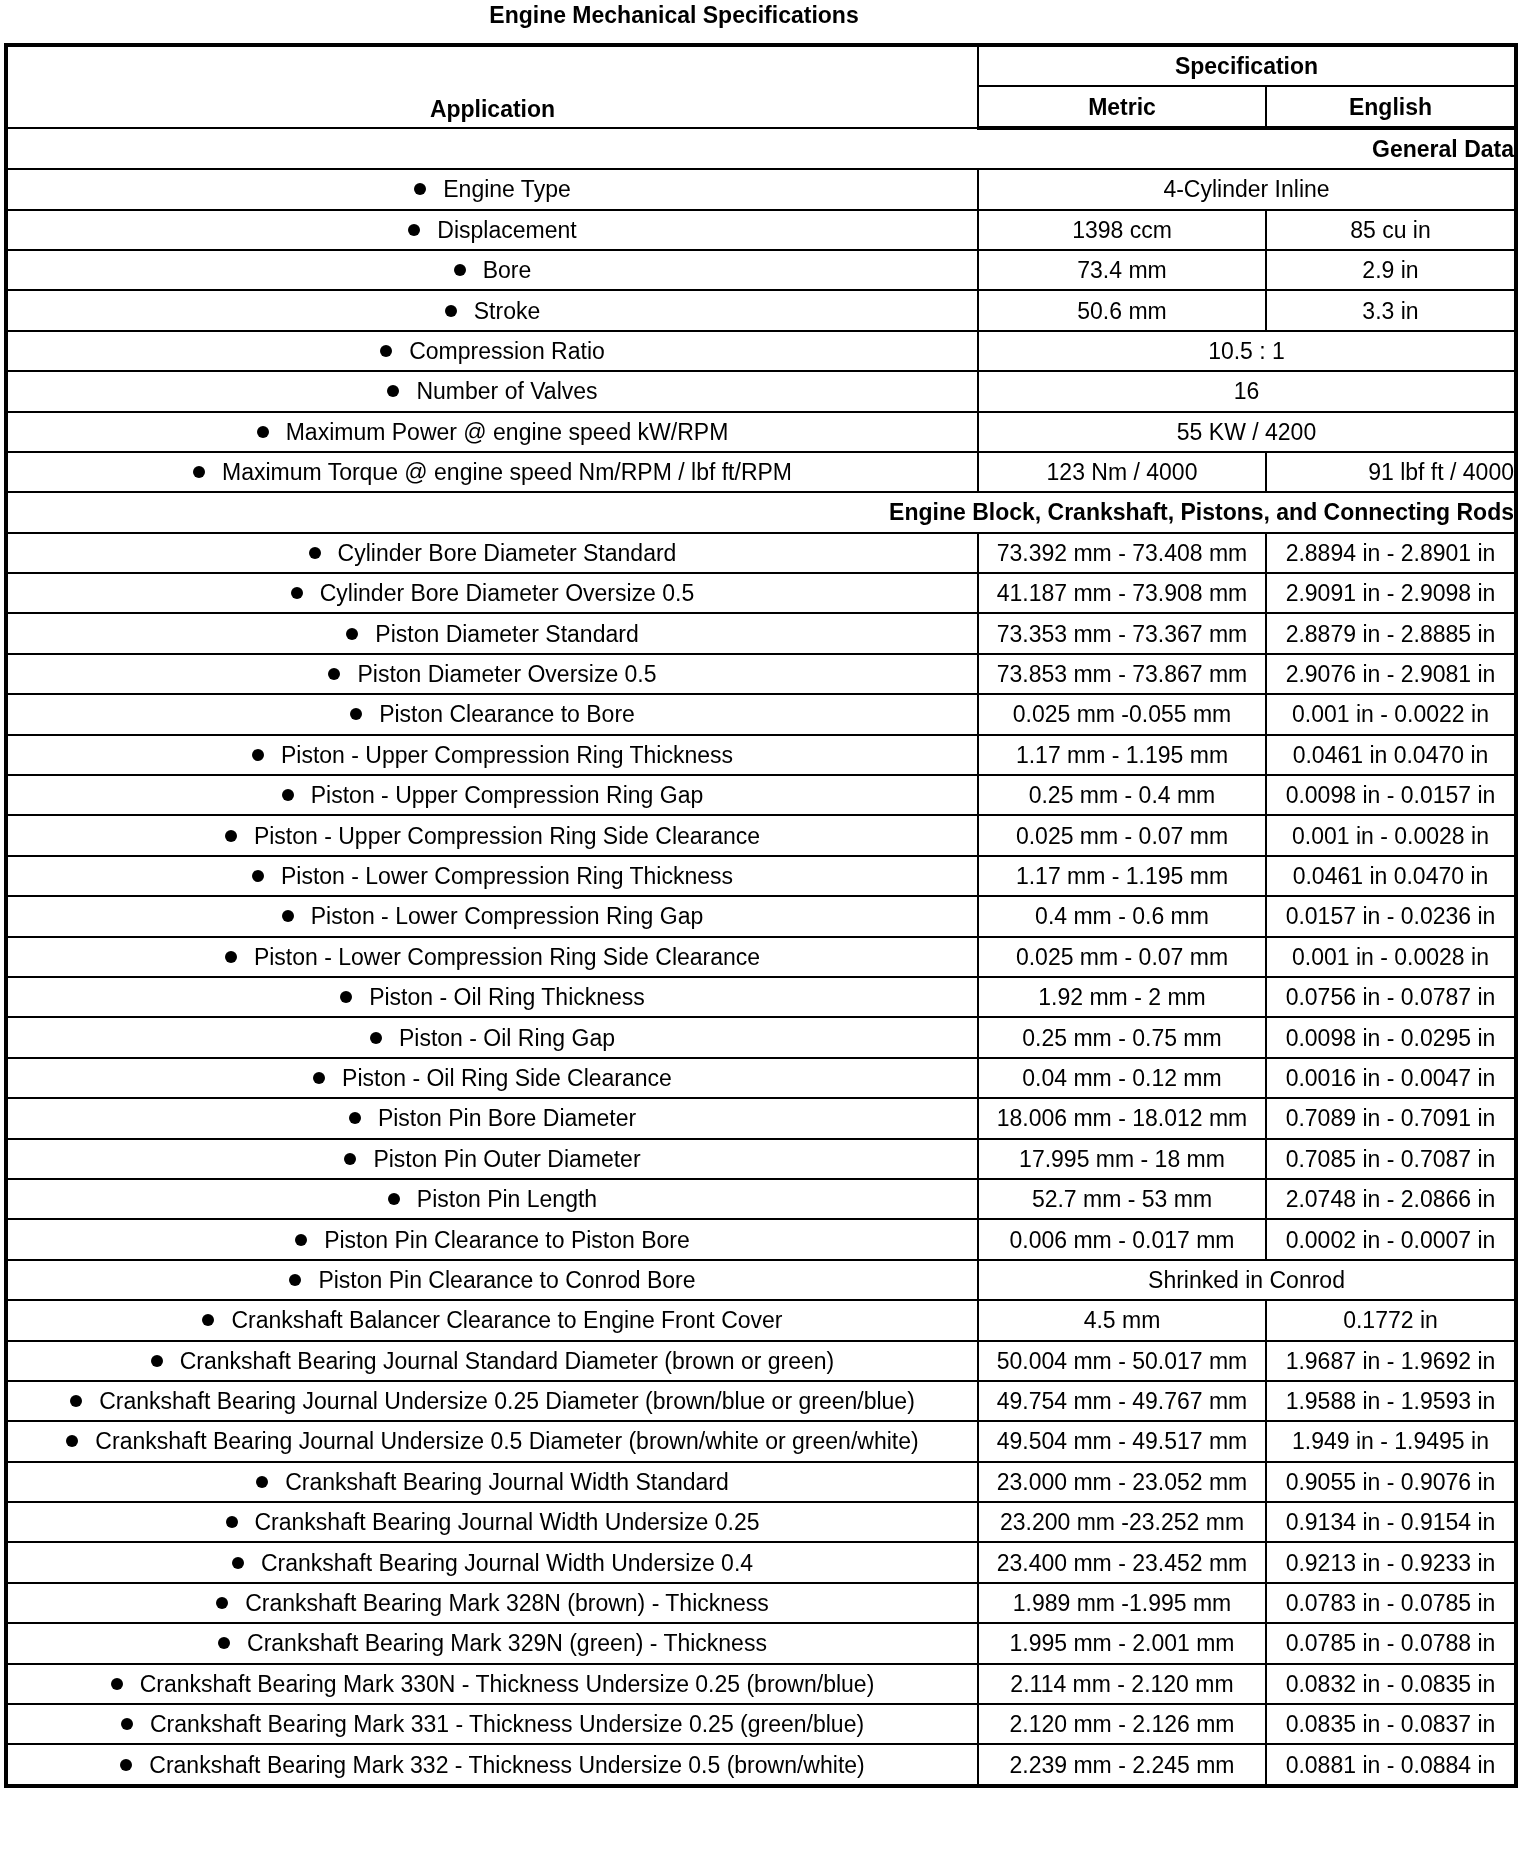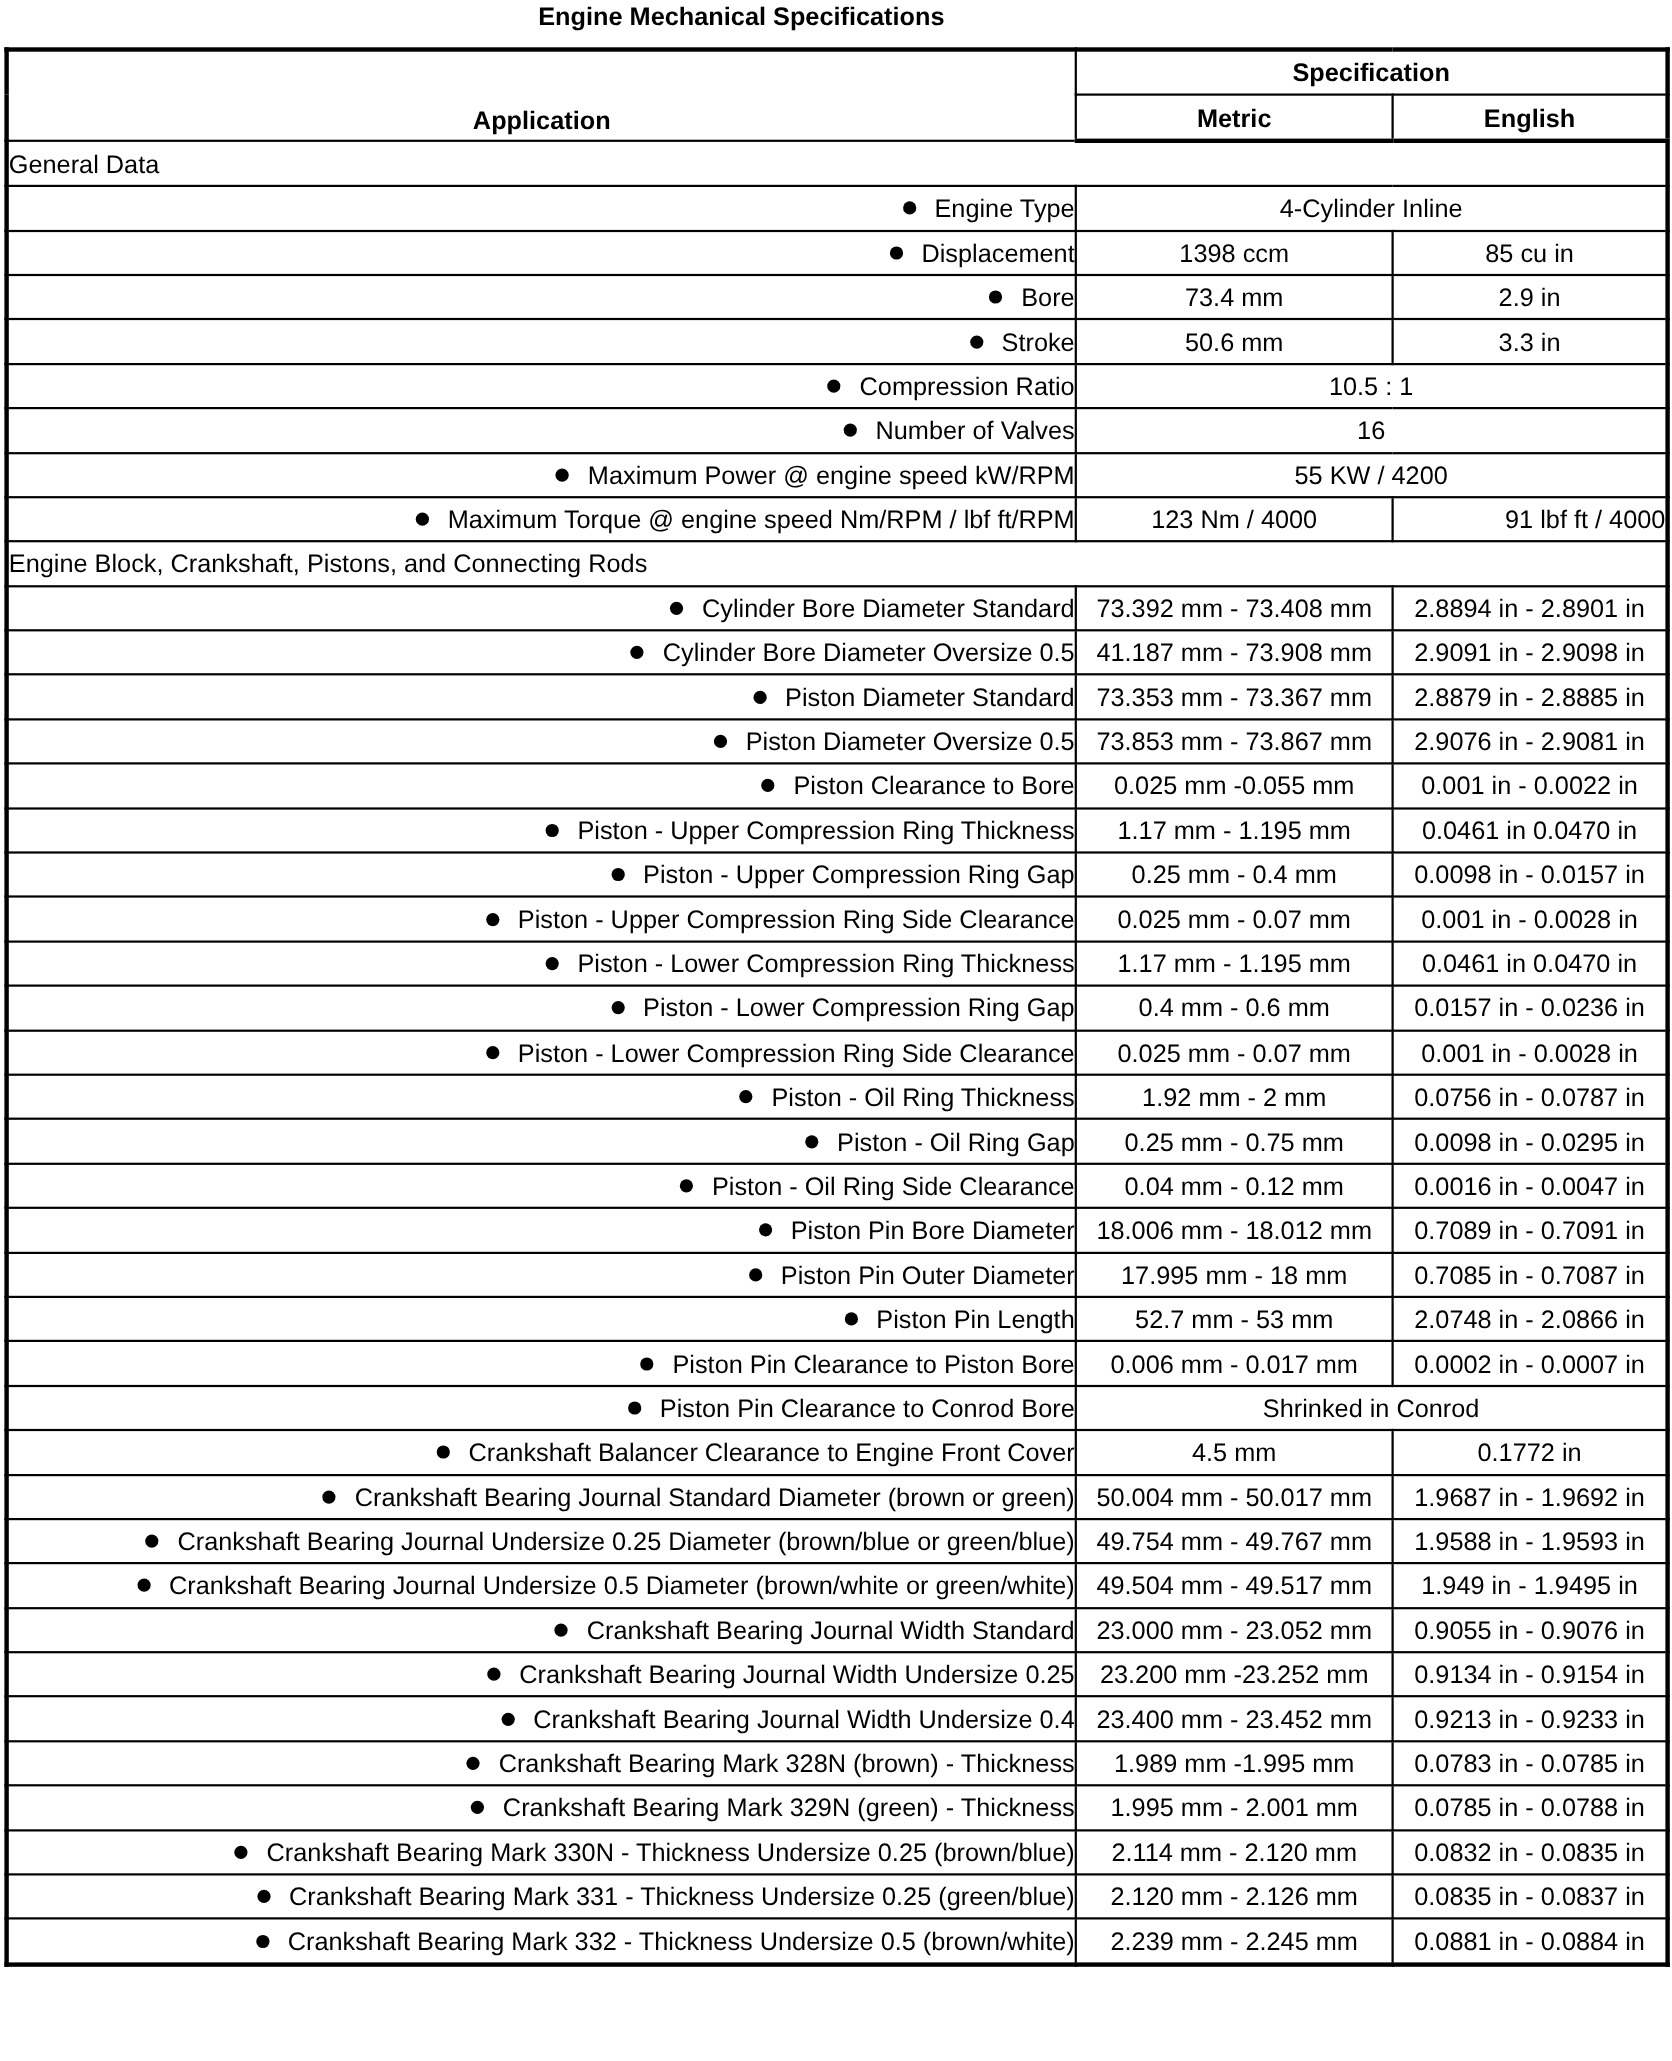--- a/index.html
+++ b/index.html
@@ -18,22 +18,22 @@
   }
   table.spec col.c-app { width: 972px; }
   table.spec col.c-met { width: 288px; }
   table.spec col.c-eng { width: 250px; }
   table.spec th, table.spec td {
     border: 2px solid #000; padding: 0; height: 38.4px;
     font-size: 23px; line-height: 24px; white-space: nowrap; overflow: hidden;
   }
   table.spec th { font-weight: bold; text-align: center; }
   table.spec thead tr:last-child th { border-bottom: 4px solid #000; }
-  td.section { text-align: left; padding-left: 4px; }
-  td.app { text-align: right; padding-left: 20px; }
+  td.section { text-align: right; padding-left: 4px; font-weight: bold; }
+  td.app { text-align: center; padding-left: 20px; }
   td.val { text-align: center; }
   .bullet {
     display: inline-block; width: 12px; height: 12px; border-radius: 50%;
     background: #000; margin-right: 17px; vertical-align: 2px;
   }
 </style>
 </head>
 <body>
 
 <div class="title">Engine Mechanical Specifications</div>

